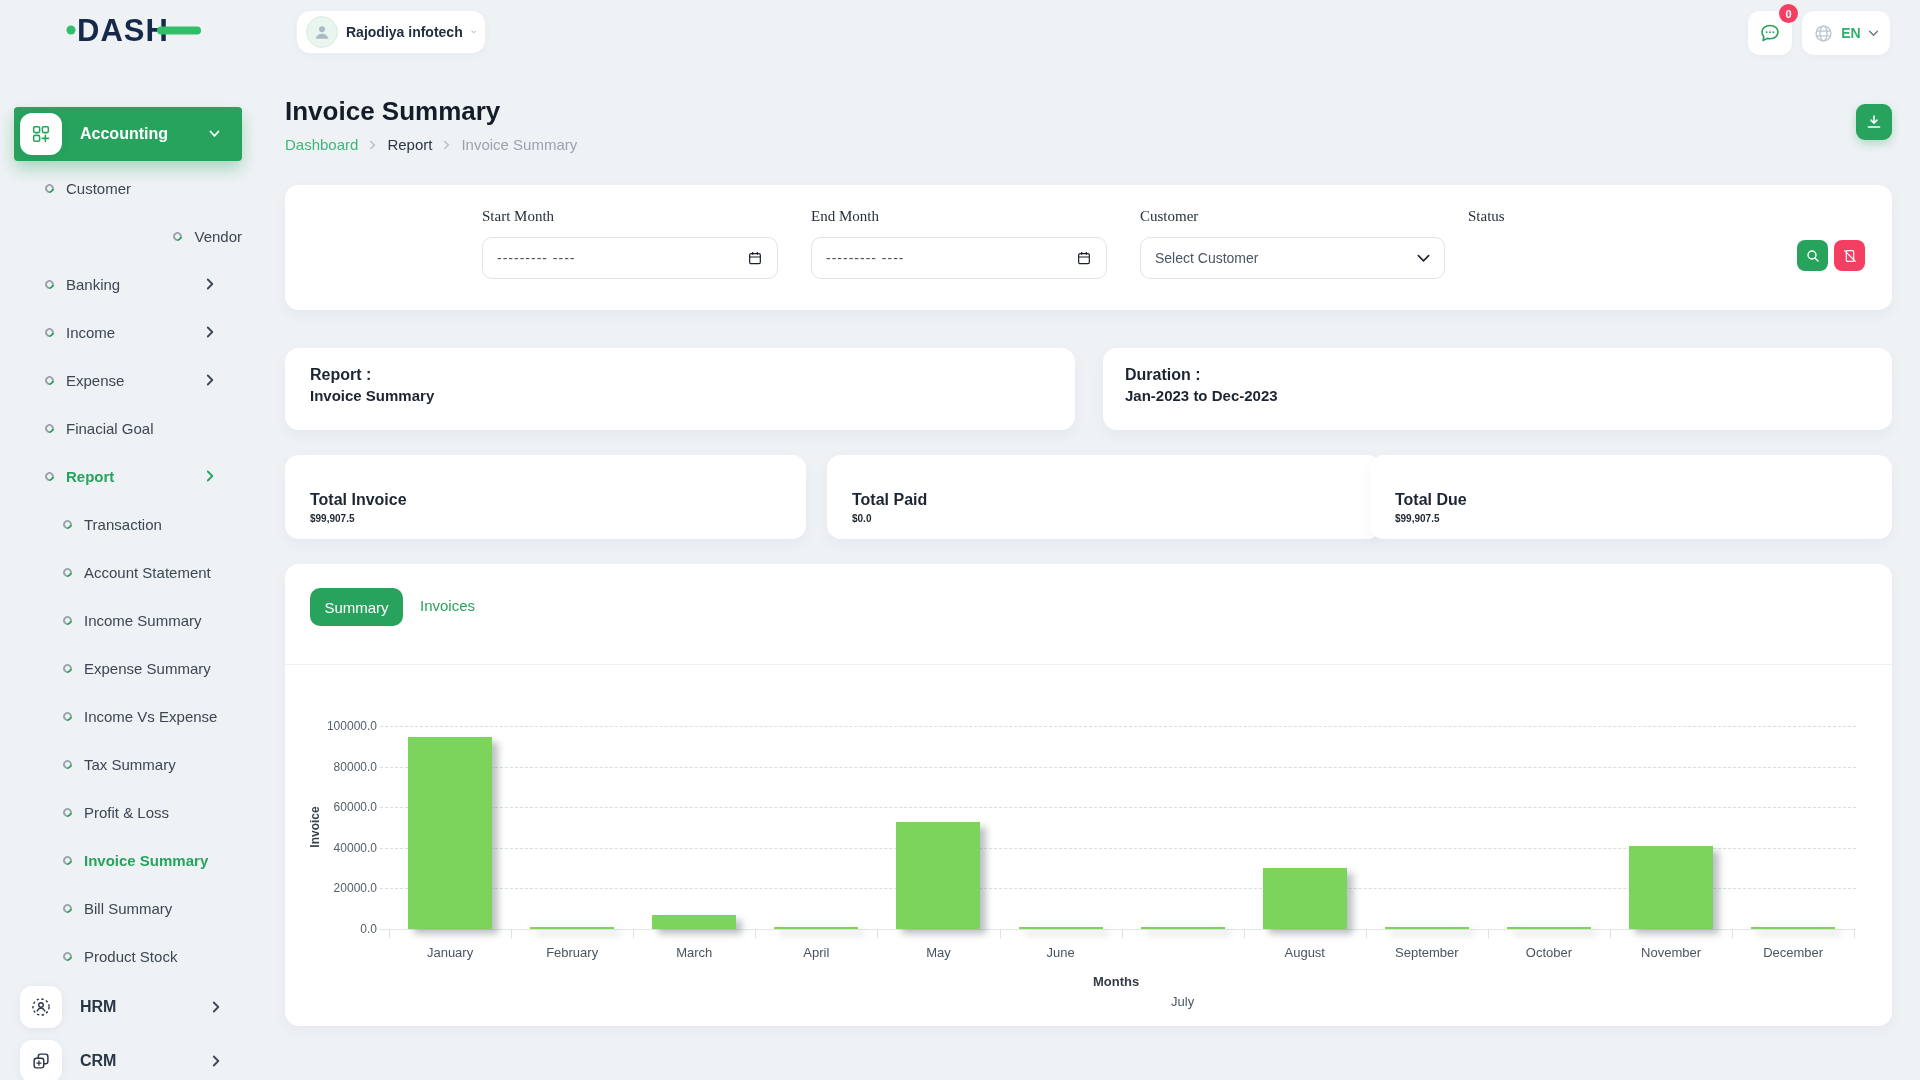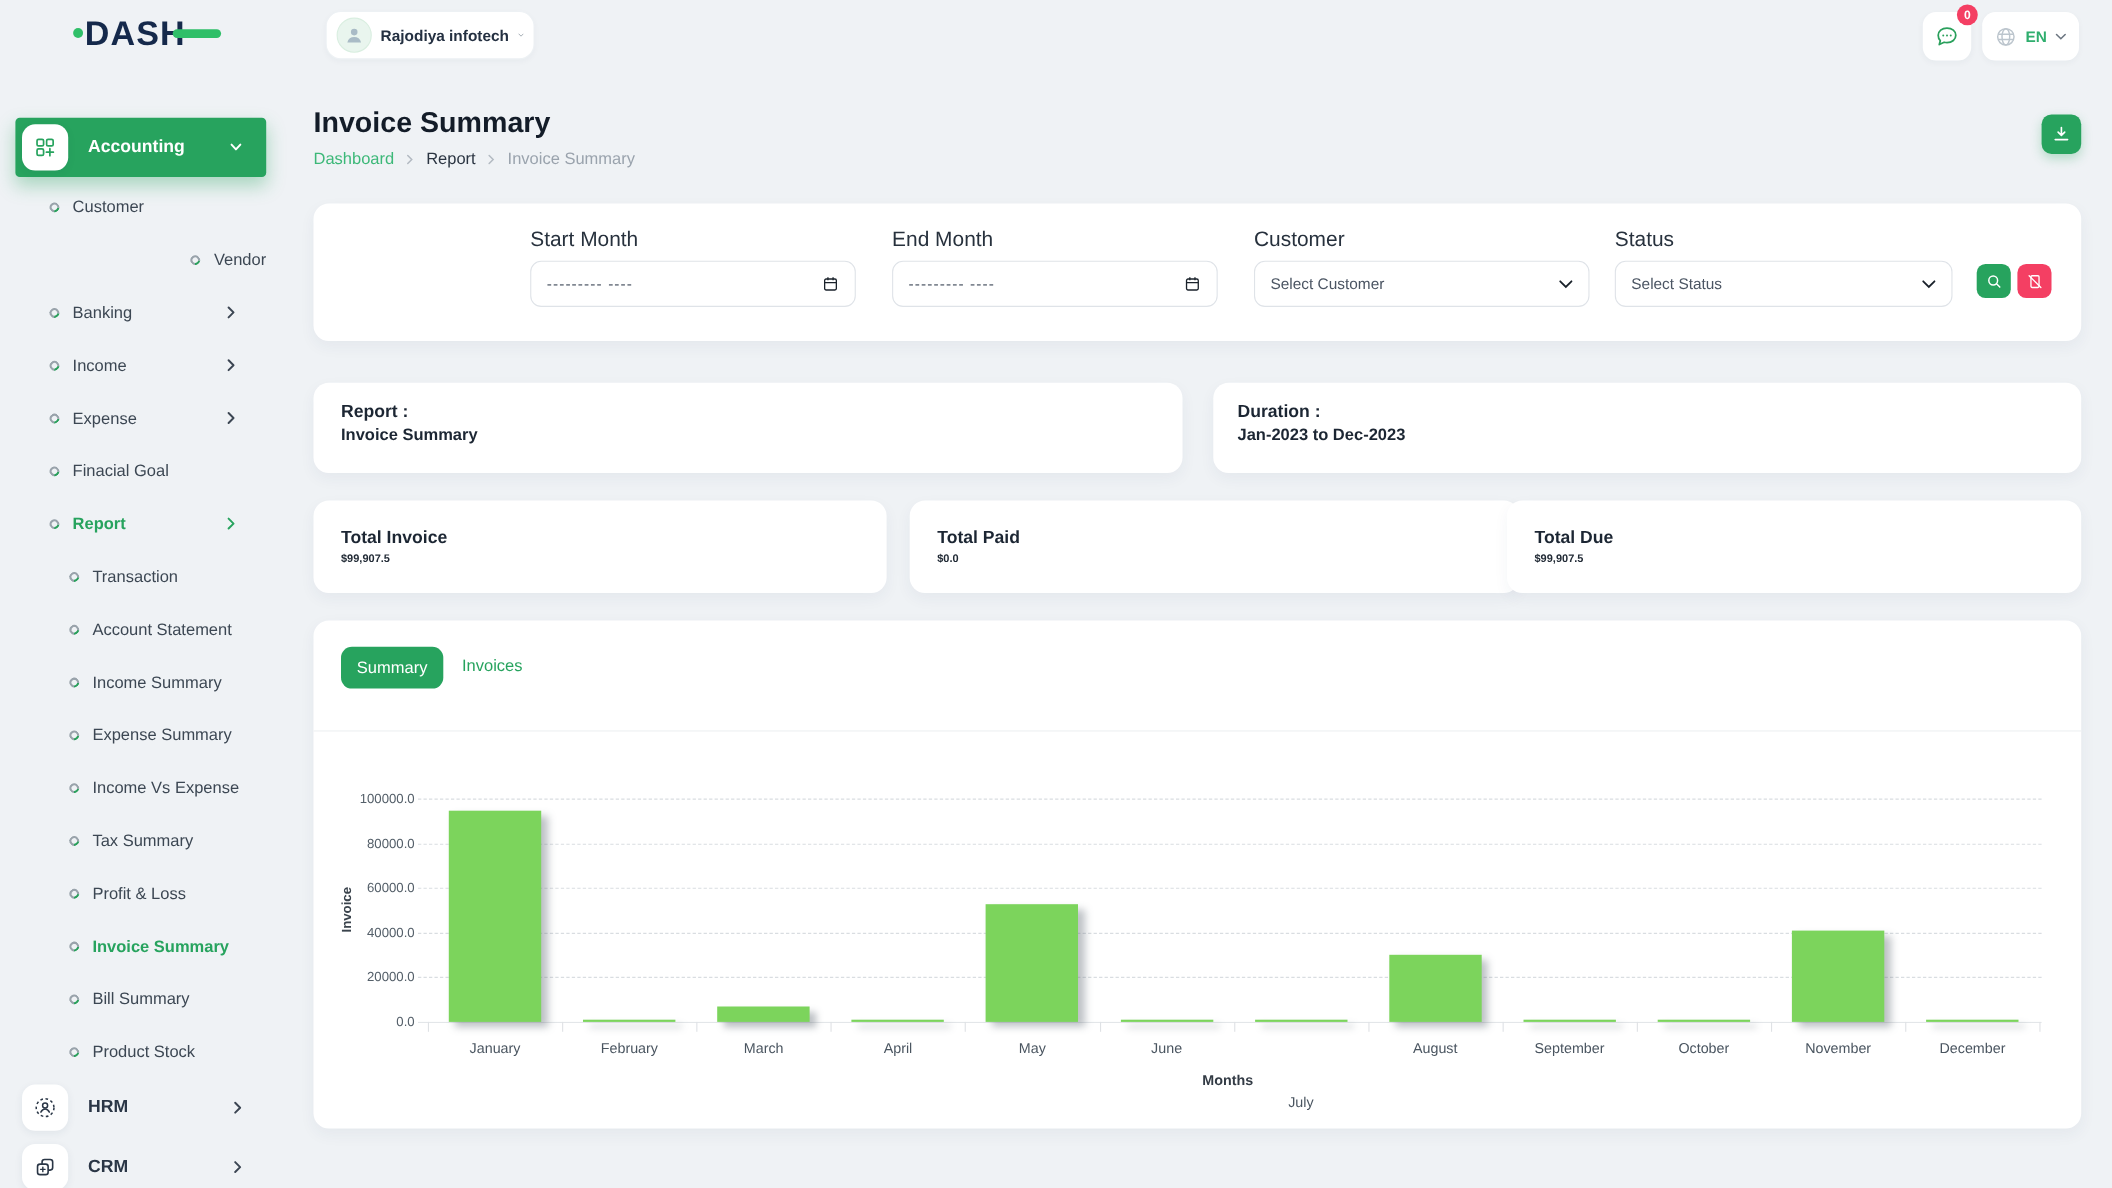--- a/index.html
+++ b/index.html
@@ -32,32 +32,32 @@
   .side-fade{position:absolute;left:0;top:48px;width:256px;height:22px;background:linear-gradient(#eff2f5 30%,rgba(239,242,245,0));z-index:3;}
   
   .page-title{left:285px;top:96px;font-size:26px;font-weight:700;color:#131c28;}
   .breadcrumb{left:285px;top:136px;display:flex;align-items:center;gap:11px;font-size:15px;}
   .bc-link{color:#3cb878;}
   .bc-mid{color:#2b3542;}
   .bc-cur{color:#9aa3ad;}
   .download-btn{left:1856px;top:104px;width:36px;height:36px;border-radius:9px;background:#27a35e;display:flex;align-items:center;justify-content:center;box-shadow:0 4px 10px rgba(39,163,94,.3);}
   .card{background:#fff;border-radius:14px;box-shadow:0 5px 14px rgba(40,60,90,.05);}
   .filter-card{left:285px;top:185px;width:1607px;height:125px;}
-  .f-label{position:absolute;top:23px;font-size:19px;color:#27313d;}
+  .f-label{position:absolute;top:23px;font-size:15px;color:#27313d;font-family:Liberation Serif, serif;}
   .f-input{position:absolute;top:52px;height:42px;border:1px solid #dfe3e8;border-radius:10px;background:#fff;display:flex;align-items:center;justify-content:space-between;padding:0 14px;font-size:14px;color:#4b5563;}
   .f-dash{letter-spacing:1px;}
   .f-btn{position:absolute;top:55px;width:31px;height:31px;border-radius:8px;display:flex;align-items:center;justify-content:center;}
   .btn-search{background:#27a35e;}
   .btn-reset{background:#f43f63;}
   .info-card{padding:16px 25px 0 25px;}
   .report-card{left:285px;top:348px;width:790px;height:82px;}
   .duration-card{left:1103px;top:348px;width:789px;height:82px;padding-left:22px;}
   .info-title{font-size:16px;font-weight:700;color:#1c2633;margin-top:2px;}
   .info-value{font-size:15px;font-weight:700;color:#1c2633;margin-top:3px;}
-  .stat-card{padding:26px 25px 0 25px;}
+  .stat-card{padding:36px 25px 0 25px;}
   .stat1{left:285px;top:455px;width:521px;height:84px;}
   .stat2{left:827px;top:455px;width:554px;height:84px;}
   .stat3{left:1370px;top:455px;width:522px;height:84px;}
   .stat-label{font-size:16px;font-weight:700;color:#1c2633;}
   .stat-value{font-size:10px;font-weight:600;color:#222b36;margin-top:4px;}
   .chart-card{left:285px;top:564px;width:1607px;height:462px;}
   .tab-active{position:absolute;left:25px;top:24px;width:93px;height:38px;border-radius:10px;background:#27a35e;color:#fff;font-size:15px;display:flex;align-items:center;justify-content:center;}
   .tab-link{position:absolute;left:135px;top:33px;font-size:15px;color:#27a35e;}
   .chart-divider{position:absolute;left:0;top:100px;width:100%;height:1px;background:#edf0f2;}
   .gridline{position:absolute;height:0;border-top:1px dashed #d9dde1;}
@@ -289,26 +289,20 @@
       </svg>
   </div>
   <span class="f-label" style="left:855px;">Customer</span>
   <div class="f-input" style="left:855px;width:305px;">
     <span>Select Customer</span>
     <svg width="13" height="9" viewBox="0 0 14 9">
         <path d="M1.5 1.5 L7 7 L12.5 1.5" stroke="#1a222b" stroke-width="1.8" fill="none" stroke-linecap="round"></path>
       </svg>
   </div>
   <span class="f-label" style="left:1183px;">Status</span>
-  <div class="f-input" style="left:1183px;width:307px;">
-    <span>Select Status</span>
-    <svg width="13" height="9" viewBox="0 0 14 9">
-        <path d="M1.5 1.5 L7 7 L12.5 1.5" stroke="#1a222b" stroke-width="1.8" fill="none" stroke-linecap="round"></path>
-      </svg>
-  </div>
   <div class="f-btn btn-search" style="left:1512px;">
     <svg width="16" height="16" viewBox="0 0 24 24">
         <circle cx="10.5" cy="10.5" r="6" fill="none" stroke="#fff" stroke-width="2"></circle>
         <path d="M15 15l4.5 4.5" stroke="#fff" stroke-width="2" stroke-linecap="round"></path>
       </svg>
   </div>
   <div class="f-btn btn-reset" style="left:1549px;">
     <svg width="16" height="16" viewBox="0 0 24 24">
         <rect x="6.5" y="4" width="11" height="16" rx="1.5" fill="none" stroke="#fff" stroke-width="1.8"></rect>
         <path d="M4 4l16 16" stroke="#fff" stroke-width="1.8" stroke-linecap="round"></path>

